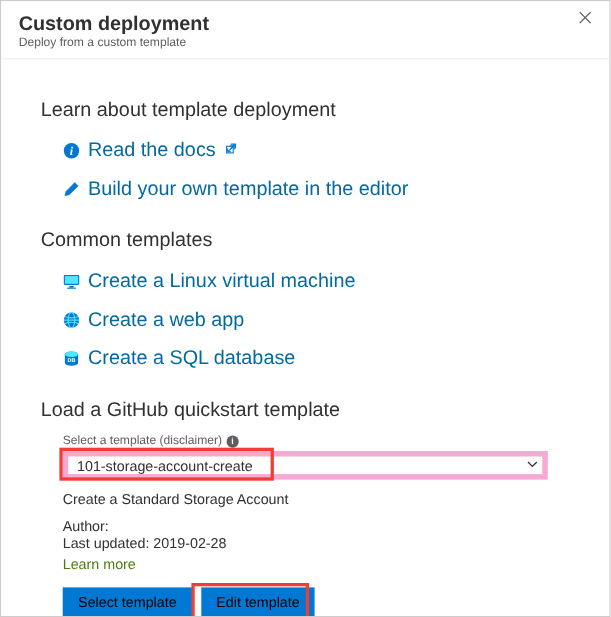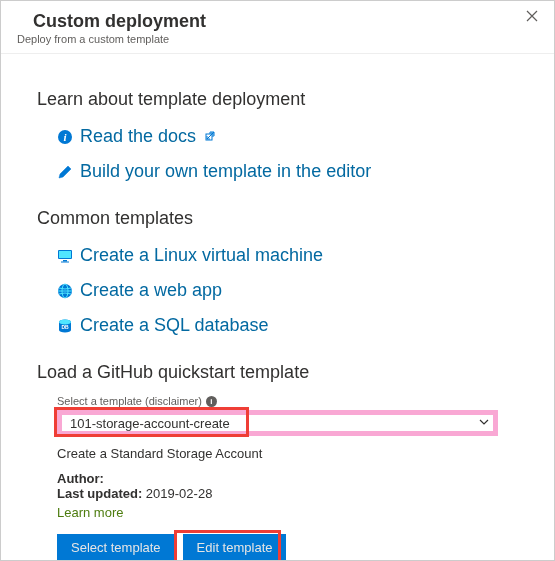--- a/index.html
+++ b/index.html
@@ -15,21 +15,20 @@
     }
     .blade-header {
       padding: 10px 16px 8px 16px;
       border-bottom: 1px solid #eee;
       position: relative;
     }
     .blade-title {
       font-size: 18px;
       font-weight: 600;
       color: #323130;
-      margin-left: 16px;
     }
     .blade-subtitle {
       font-size: 11px;
       color: #605e5c;
       margin-top: 1px;
     }
     .blade-close {
       position: absolute;
       top: 8px;
       right: 12px;
@@ -123,37 +122,37 @@
       width: 195px;
       height: 30px;
       pointer-events: none;
     }
     .desc-text {
       font-size: 13px;
       color: #323130;
       margin: 10px 0 10px 20px;
     }
     .meta { margin-left: 20px; font-size: 13px; }
-    .meta .label { font-weight: 700; }
+    .meta .label { font-weight: 400; }
     .learn-more {
       color: #4d7c0f;
       font-size: 13px;
       cursor: pointer;
       margin: 4px 0 0 20px;
       display: inline-block;
     }
     .btn-row {
       margin: 14px 0 0 20px;
       display: flex;
       gap: 8px;
       position: relative;
     }
     .btn {
       background: #0078d4;
-      color: #e5e5e5;
+      color: #000000;
       border: none;
       height: 26px;
       padding: 0 14px;
       font-size: 13px;
       cursor: pointer;
       font-family: inherit;
     }
     .hl-btn {
       position: absolute;
       border: 3px solid #ef3e36;

